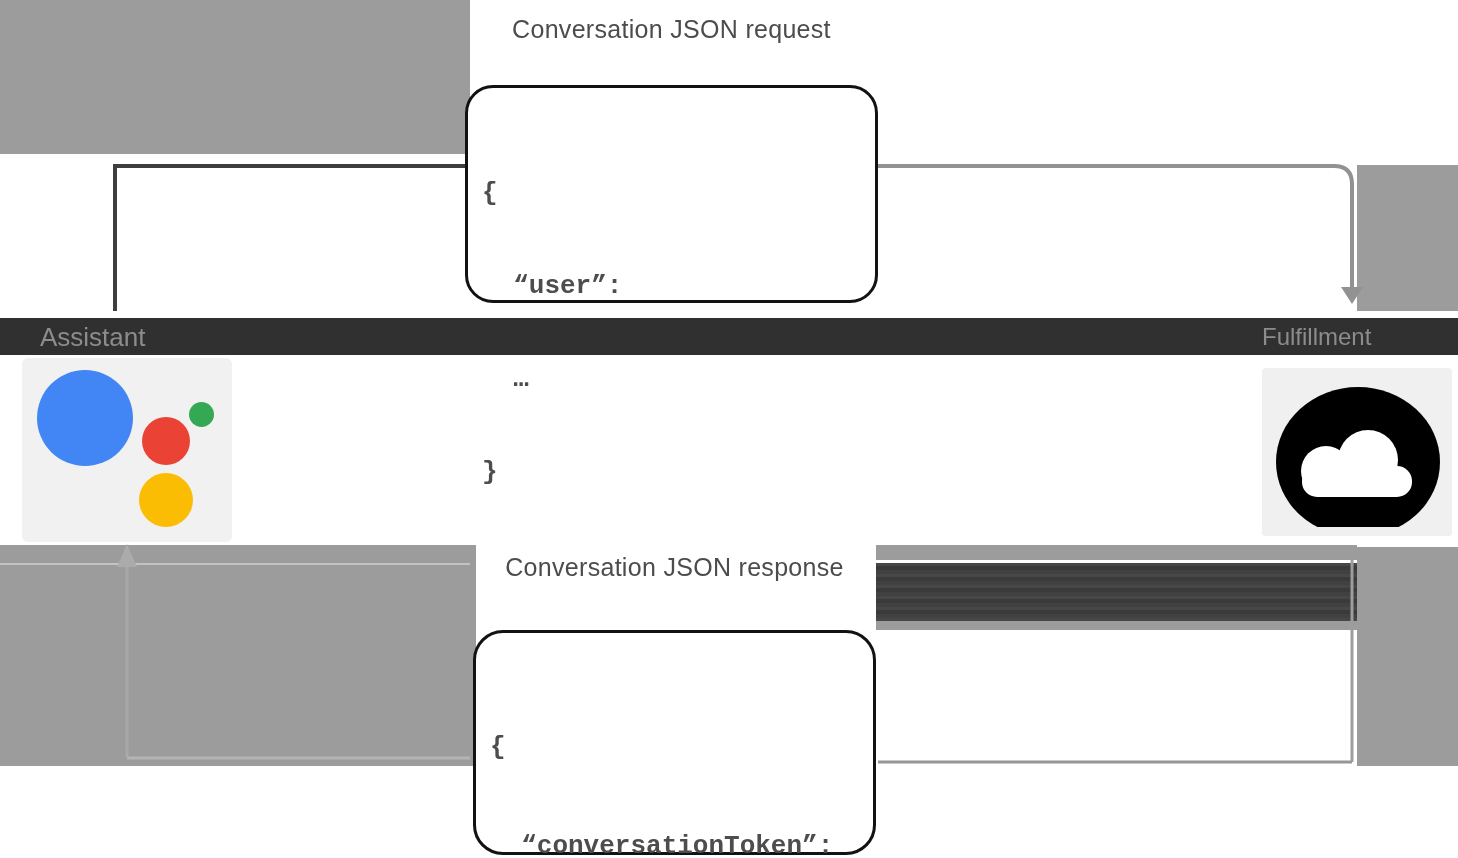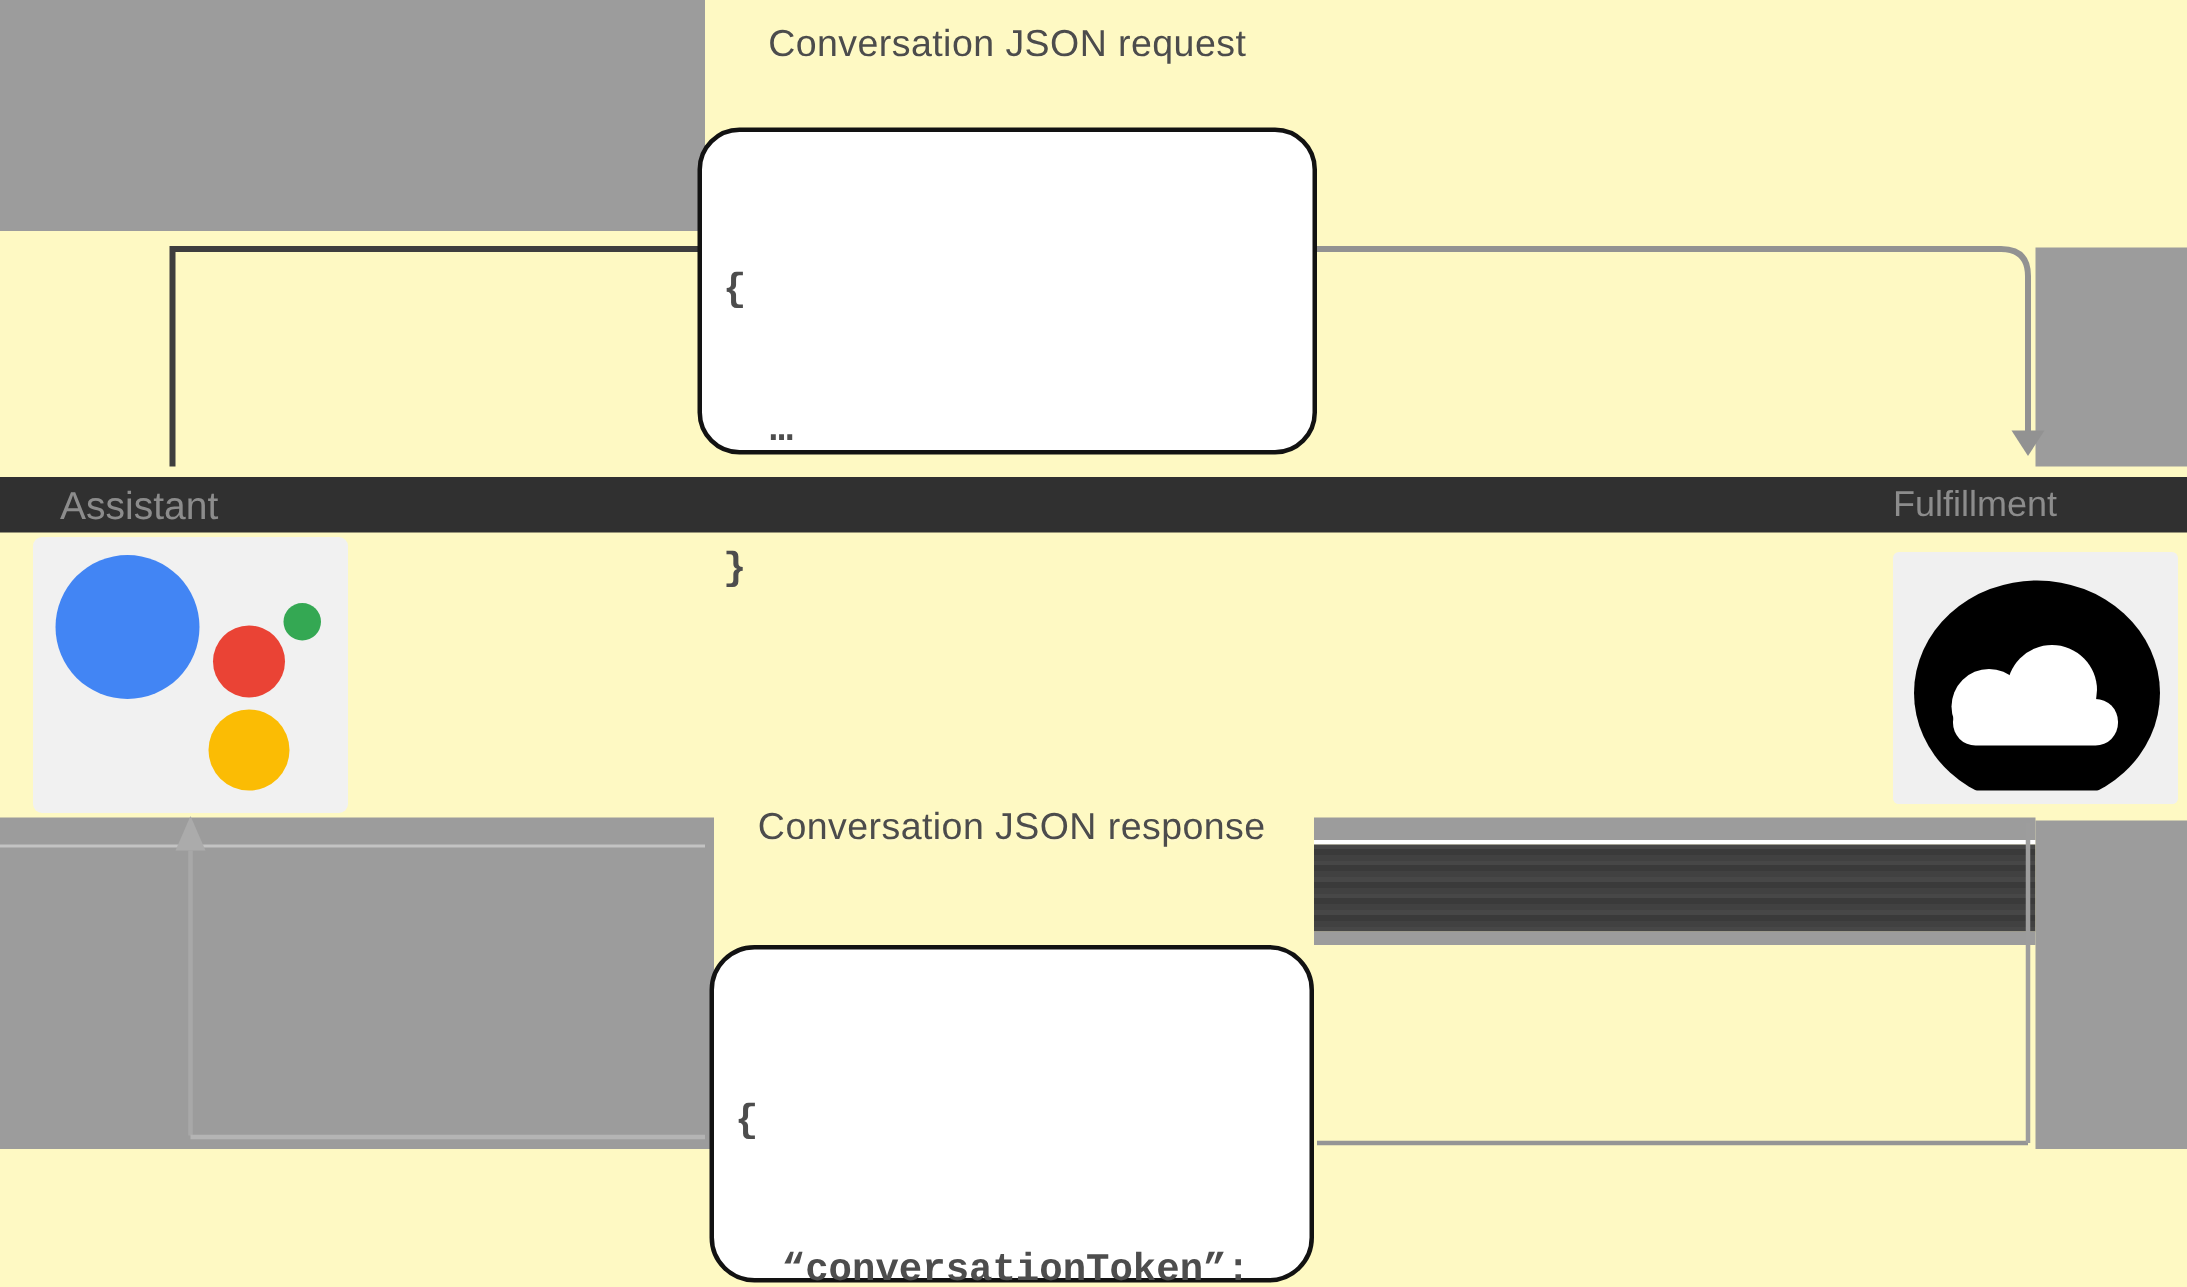--- a/index.html
+++ b/index.html
@@ -1,16 +1,16 @@
 <!DOCTYPE html>
 <html><head>
 <meta charset="utf-8">
 <style>
   html,body{margin:0;padding:0;background:#000;}
-  #stage{position:relative;width:1458px;height:858px;background:#fef9c3;overflow:hidden;
+  #stage{position:relative;width:1458px;height:858px;background:#ffffff;overflow:hidden;
          font-family:"Liberation Sans",sans-serif;}
   .abs{position:absolute;}
 
   
   .band{background:#9c9c9c;}
   .band-a{left:0;top:157;width:470px;height:154px;}
   .band-b{left:1357px;top:165px;width:101px;height:146px;}
   .band-d{left:0;top:545px;width:476px;height:221px;}
   .col-c{left:1357px;top:547px;width:101px;height:219px;}
   .label-band{left:0;top:318px;width:1458px;height:37px;background:#303030;}
@@ -21,21 +21,21 @@
   .sb-stripes{left:0;top:18px;width:100%;height:58px;
     background:repeating-linear-gradient(180deg,#474747 0 3px,#3a3a3a 3px 7px,#414141 7px 11px);}
   .sb-bot{left:0;top:76px;width:100%;height:9px;background:#9c9c9c;}
 
   .arrow-svg{left:0;top:0;width:1458px;height:858px;pointer-events:none;}
 
   
   .annot{color:#4c4c4c;font-size:25px;line-height:29px;text-align:center;
          letter-spacing:.3px;text-shadow:0 2px 0 rgba(255,255,255,.10);}
   .annot-request{left:430px;top:15px;width:483px;}
-  .annot-response{left:433px;top:536px;width:483px;line-height:30px;}
+  .annot-response{left:433px;top:552px;width:483px;line-height:30px;}
 
   
   .actor-label{color:#8c8c8c;font-size:26px;text-align:left;}
   .assistant-label{left:40px;top:322px;width:214px;}
   .fulfillment-label{left:1262px;top:323px;width:190px;font-size:24px;}
 
   
   .json-box{background:#fff;border:3px solid #121212;box-sizing:border-box;}
   .json-box-request{left:465px;top:85px;width:413px;height:218px;border-radius:28px;}
   .json-box-response{left:473px;top:630px;width:403px;height:225px;border-radius:30px;}
@@ -91,20 +91,21 @@
     </g>
   </svg>
 
   <div class="abs annot annot-request">
     <div>Conversation JSON request</div>
   </div>
 
   <div class="abs json-box json-box-request">
     <div class="code">
       <div>{</div>
+      <div>  “user”:</div>
       <div>  …</div>
       <div>}</div>
     </div>
   </div>
 
   <div class="abs actor-label assistant-label">Assistant</div>
   <div class="abs actor-label fulfillment-label">Fulfillment</div>
 
   <div class="abs icon-panel assistant-panel">
     <div>

